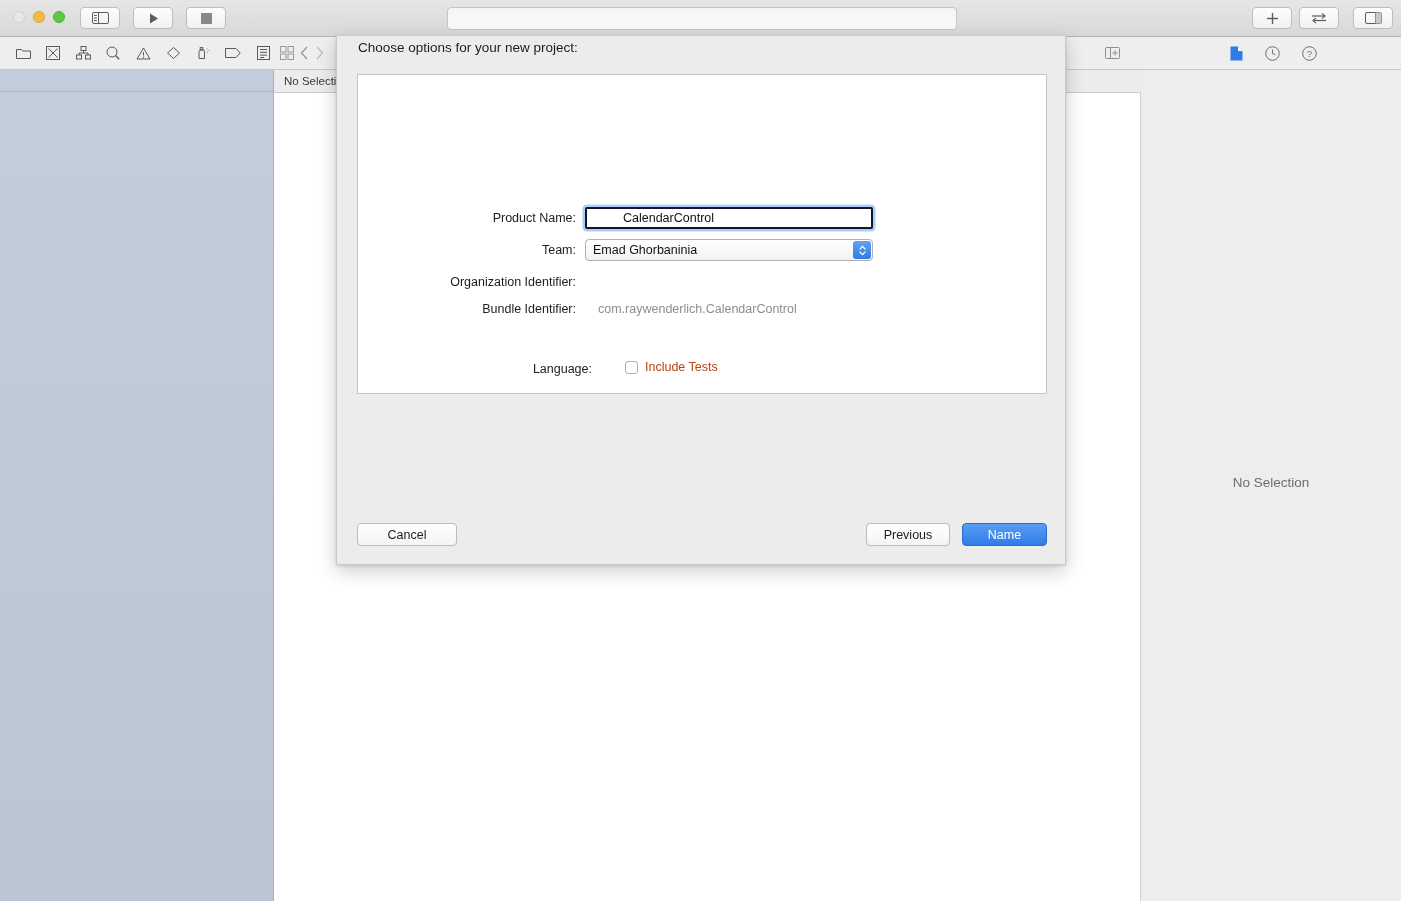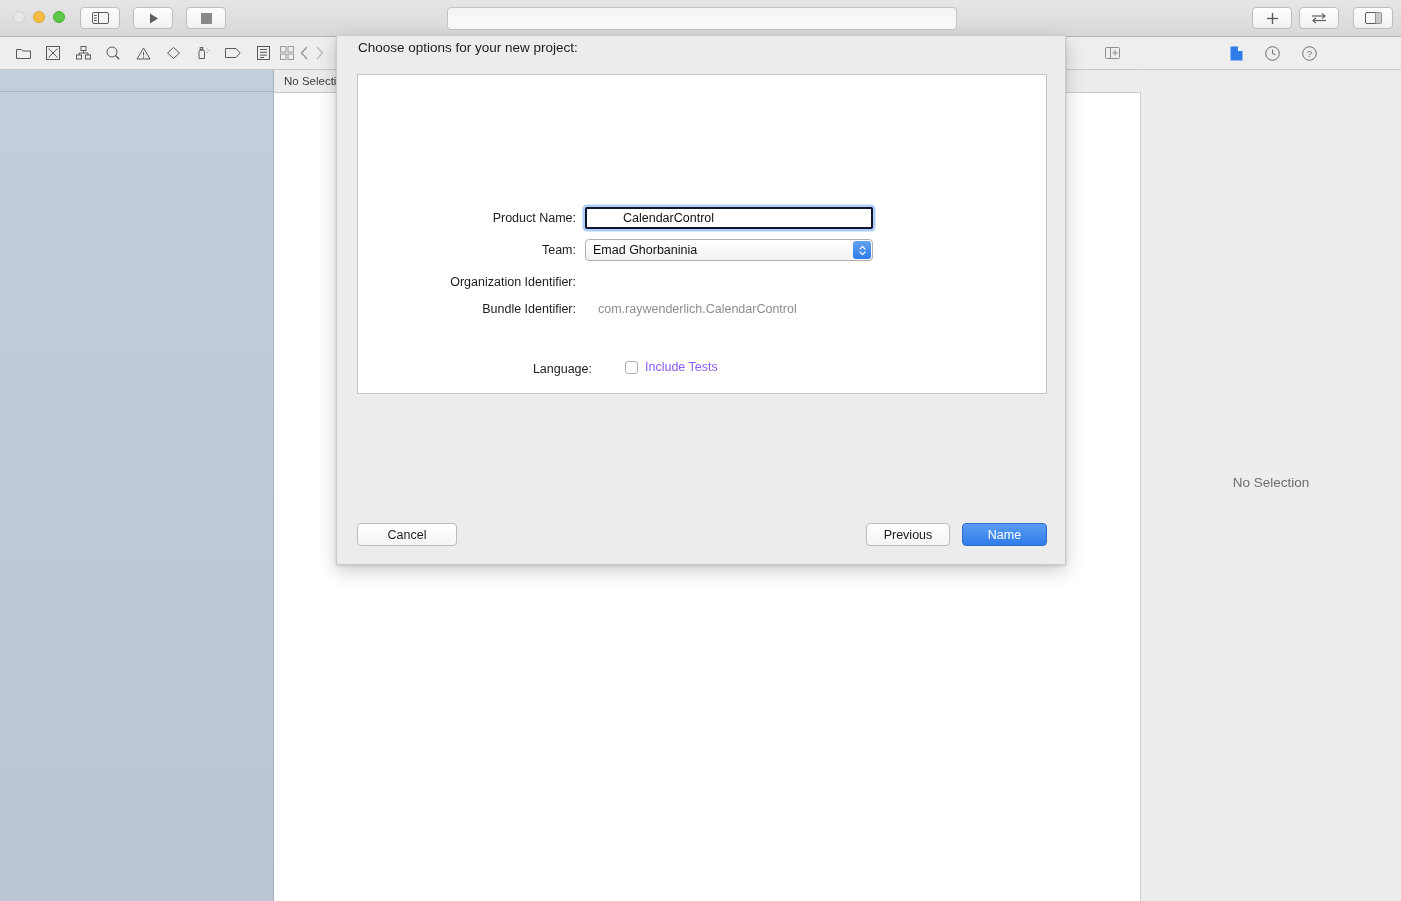--- a/index.html
+++ b/index.html
@@ -278,21 +278,21 @@
     align-items: center;
     gap: 7px;
   }
   .checkbox {
     width: 13px; height: 13px;
     background: #ffffff;
     border: 1px solid #b0b0b0;
     border-radius: 3px;
     box-sizing: border-box;
   }
-  .checklabel { font-size: 12.5px; color: #8b5cf6; }
+  .checklabel { font-size: 12.5px; color: #c2410c; }
 
   
   .btn {
     position: absolute;
     height: 23px;
     border-radius: 4px;
     box-sizing: border-box;
     display: flex;
     align-items: center;
     justify-content: center;

